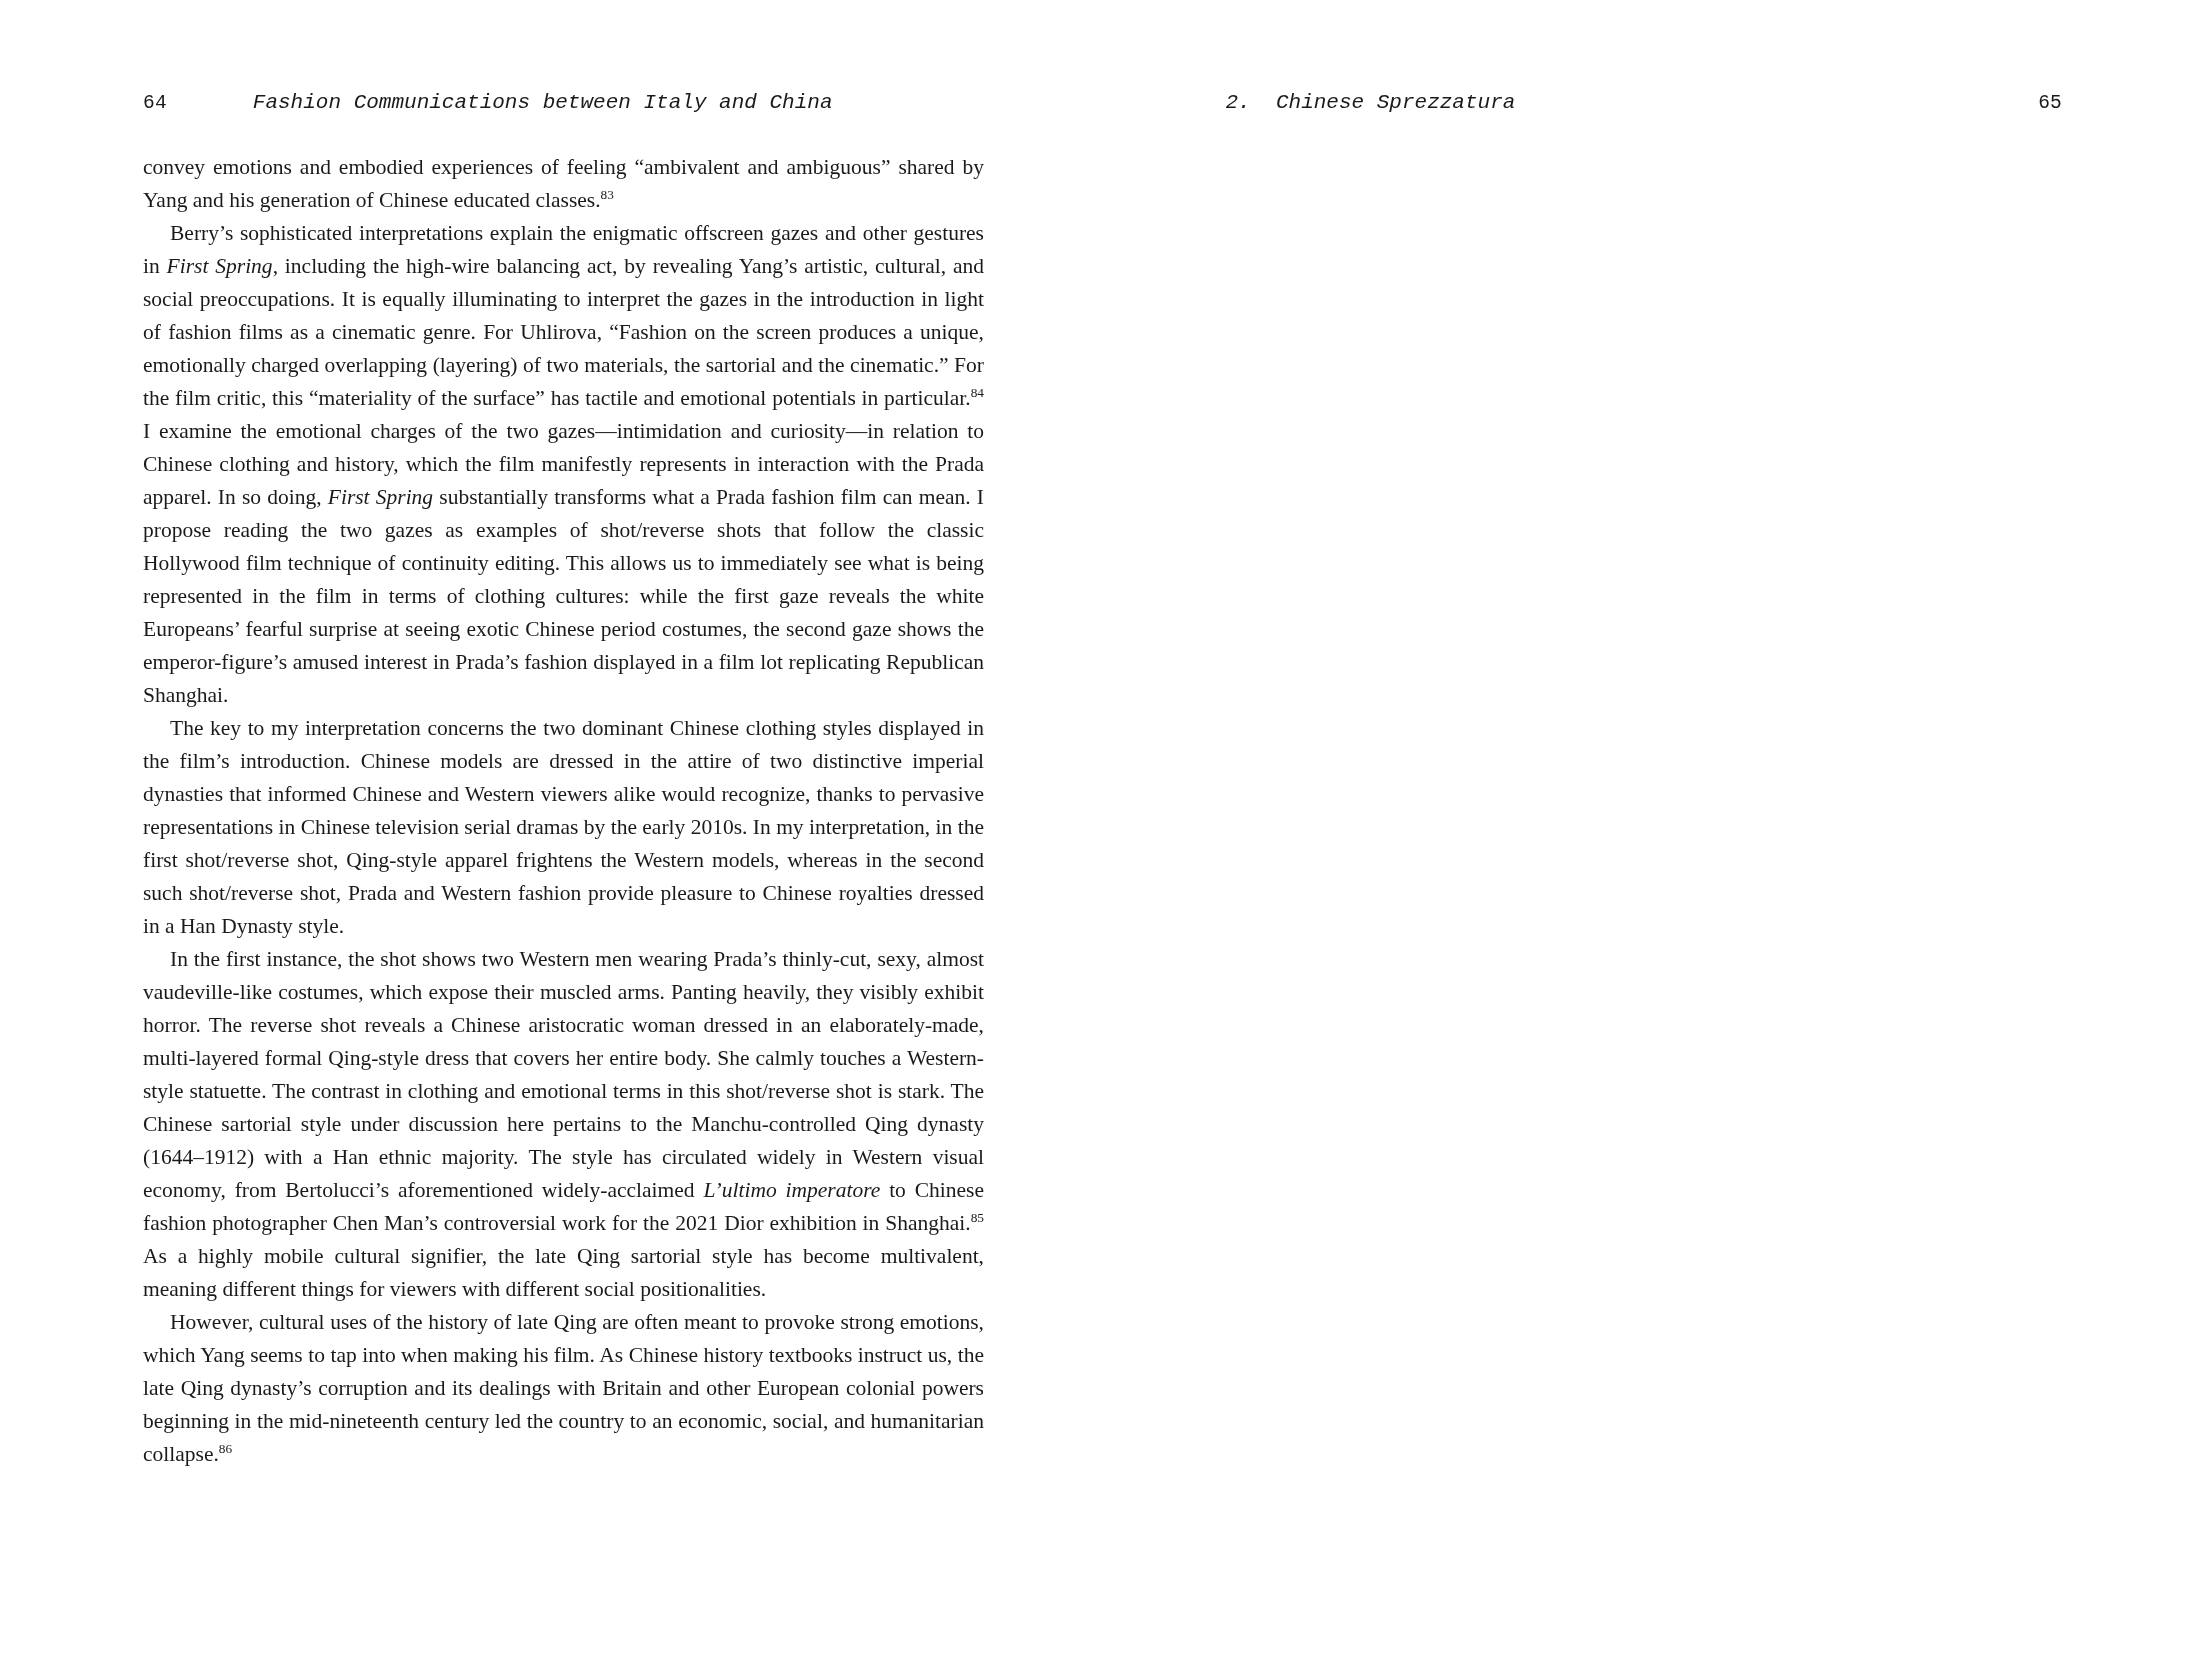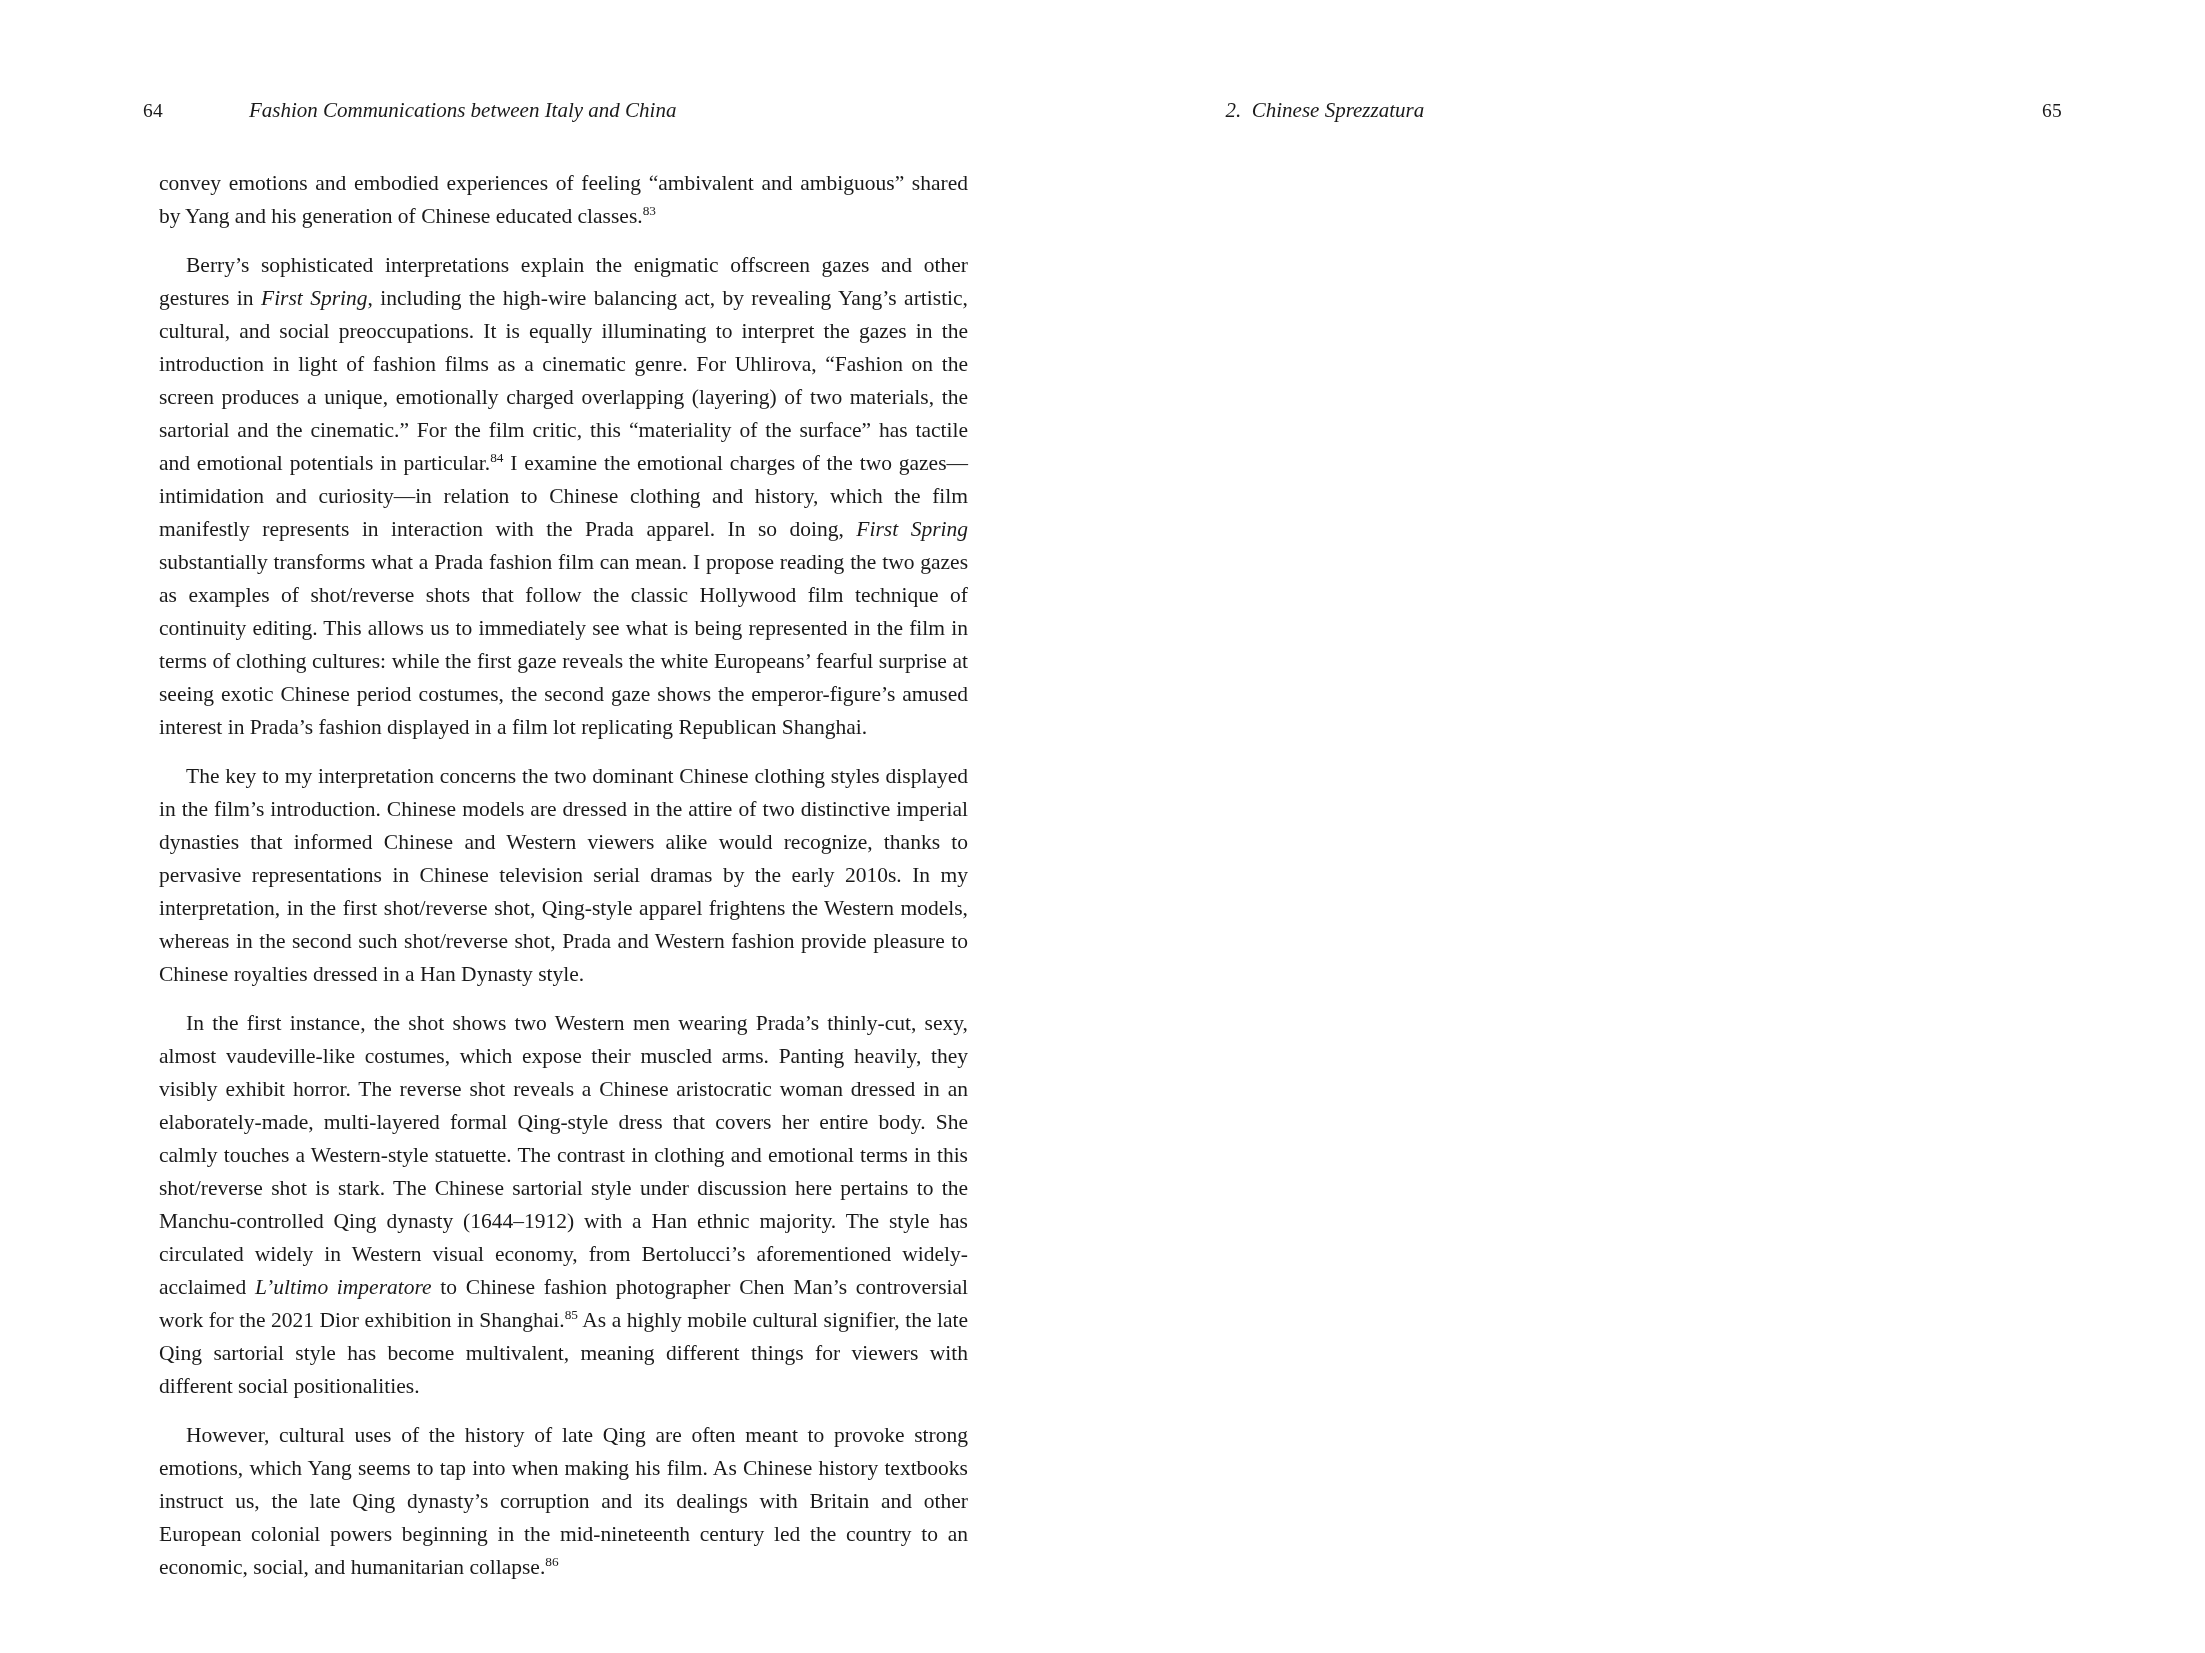--- a/index.html
+++ b/index.html
@@ -26,25 +26,26 @@
   .page {
     position: relative;
     width: 1103px;
     height: 1654px;
     box-sizing: border-box;
   }
 
   
   .running-head {
     position: absolute;
-    top: 95px;
+    top: 83px;
     height: 31px;
     display: flex;
-    align-items: center;
+    align-items: flex-end;
     font-size: 19.5px;
+    font-family: Liberation Mono, monospace;
   }
   .page-left .running-head {
     left: 143px;
     right: 123px;
   }
   .page-right .running-head {
     left: 123px;
     right: 143px;
   }
   .folio {
@@ -72,21 +73,21 @@
     width: 841px;
     font-size: 21.5px;
     line-height: 33px;
     text-align: justify;
     text-justify: inter-word;
     hyphens: none;
   }
   .page-left .column { left: 143px; }
 
   .column p {
-    margin: 16px;
+    margin: 0;
     text-indent: 0;
   }
   .column p + p { text-indent: 27px; }
   .column p.noindent { text-indent: 0; }
 
   sup {
     font-size: 0.62em;
     vertical-align: super;
     line-height: 0;
   }

